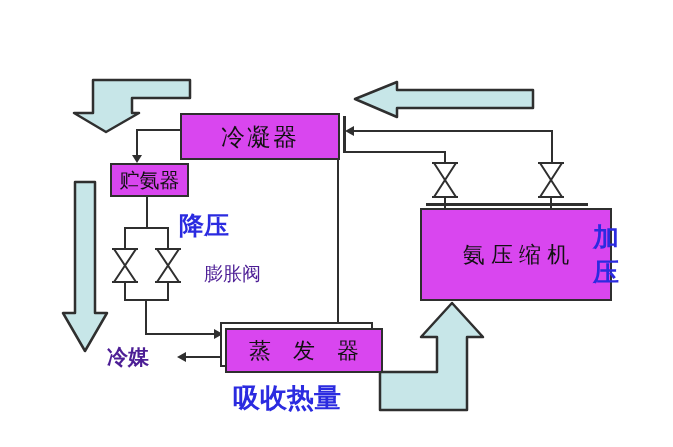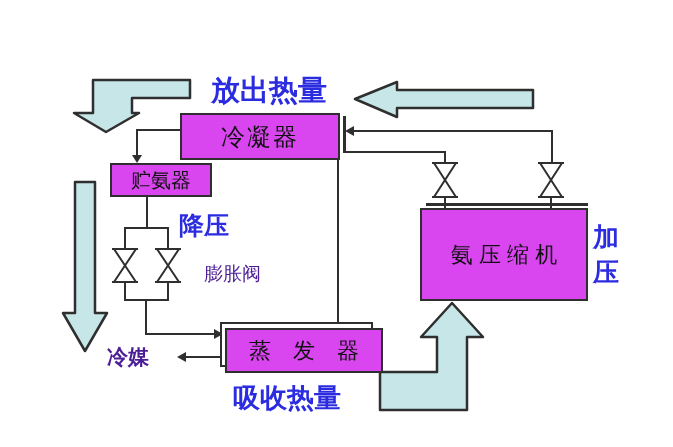--- a/index.html
+++ b/index.html
@@ -13,29 +13,29 @@
     display:flex;align-items:center;justify-content:center;z-index:3;
     color:#111;white-space:pre;
   }
   .shadow{position:absolute;box-sizing:border-box;z-index:2;}
   .lbl{position:absolute;z-index:4;white-space:pre;}
   .blue{color:#2b2be0;font-weight:bold;}
   .black{color:#4c1d95;}
   #lbl-release{left:211px;top:71px;font-size:29px;}
   #box-condenser{left:180px;top:113px;width:160px;height:47px;font-size:24px;letter-spacing:2px;}
   #shadow-condenser{left:343px;top:116px;width:0;height:36px;border-left:3px solid #2f2f2f;}
-  #box-receiver{left:110px;top:163px;width:102px;height:34px;font-size:20px;}
+  #box-receiver{left:110px;top:163px;width:79px;height:34px;font-size:20px;}
   #lbl-decompress{left:179px;top:209px;font-size:25px;}
   #lbl-expansion{left:204px;top:261px;font-size:19px;}
   #lbl-refrigerant{left:107px;top:343px;font-size:21px;font-weight:bold;}
   #shadow-evaporator{left:220px;top:322px;width:153px;height:45px;border:2px solid #2f2f2f;background:#fff;}
   #box-evaporator{left:225px;top:328px;width:158px;height:45px;font-size:22px;}
   #lbl-absorb{left:233px;top:380px;font-size:27px;}
   #shadow-compressor{left:426px;top:203px;width:162px;height:3px;background:#2f2f2f;}
-  #box-compressor{left:420px;top:208px;width:168px;height:93px;font-size:22px;}
+  #box-compressor{left:420px;top:208px;width:192px;height:93px;font-size:22px;}
   #lbl-pressurize{left:593px;top:212px;font-size:26px;width:30px;line-height:35px;word-break:break-all;white-space:normal;margin-top:8px;}
 </style>
 </head>
 <body>
 
 <div id="stage">
 
   <svg id="pipes" width="673" height="447" viewBox="0 0 673 447">
 
     <polygon points="93,80 190,80 190,98 132,98 132,113 139,113 106,132 74,113 93,113" fill="#c7e6e8" stroke="#2f2f2f" stroke-width="2.5" stroke-linejoin="round"></polygon>
@@ -102,20 +102,19 @@
   <div id="shadow-evaporator" class="shadow"></div>
   <div id="box-evaporator" class="box">
     <span>蒸　发　器</span>
   </div>
 
   <div id="shadow-compressor" class="shadow"></div>
   <div id="box-compressor" class="box">
     <span>氨 压 缩 机</span>
   </div>
 
-  <div id="lbl-release" class="lbl blue">放出热量</div>
   <div id="lbl-decompress" class="lbl blue">降压</div>
   <div id="lbl-expansion" class="lbl black">膨胀阀</div>
   <div id="lbl-refrigerant" class="lbl black">冷媒</div>
   <div id="lbl-absorb" class="lbl blue">吸收热量</div>
   <div id="lbl-pressurize" class="lbl blue">加压</div>
 
 </div>
 
 </body></html>

